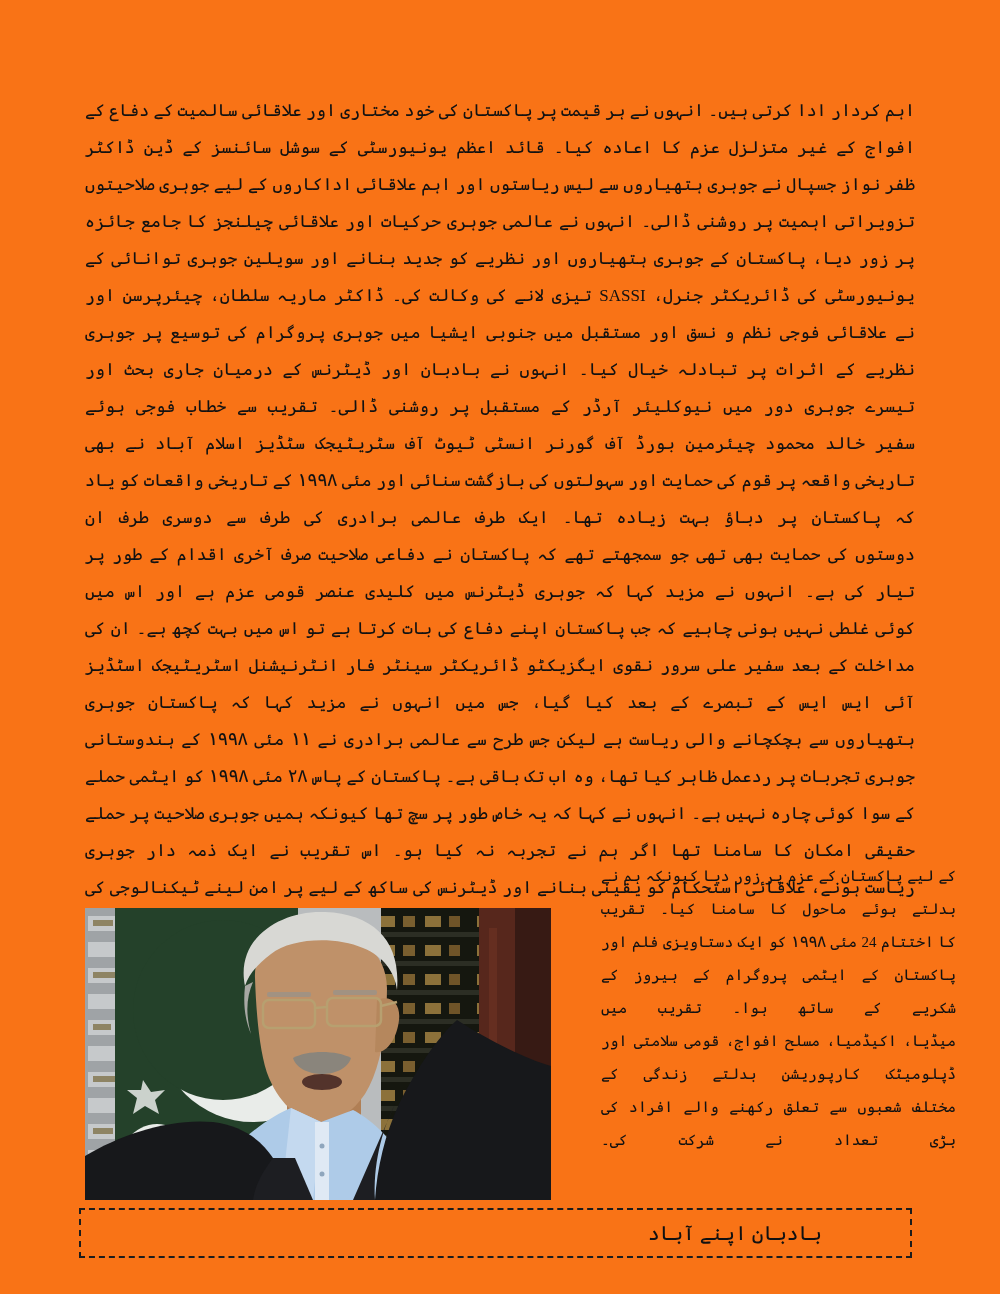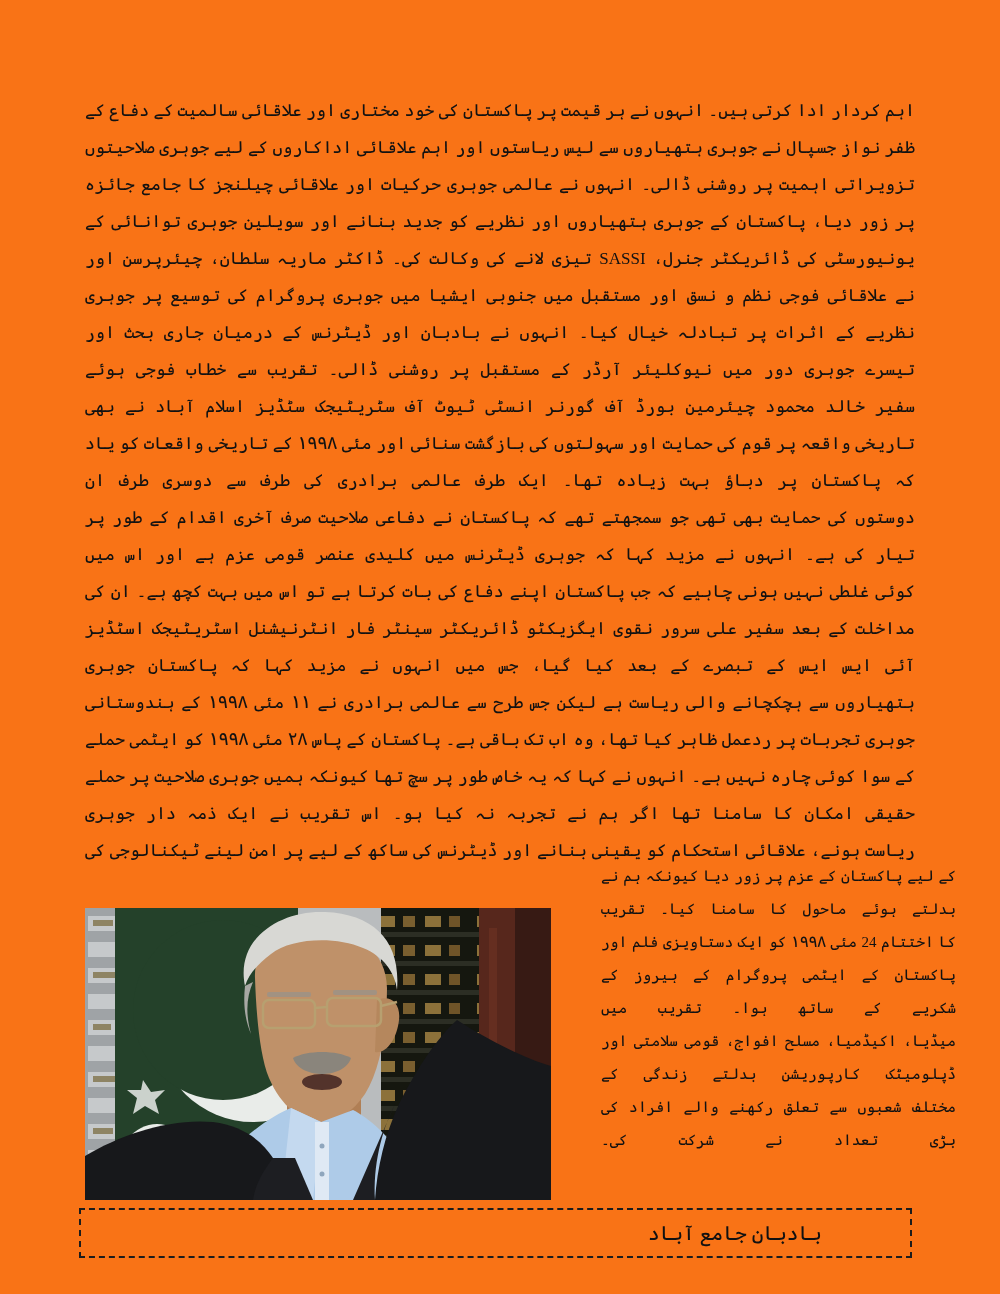--- a/index.html
+++ b/index.html
@@ -84,20 +84,21 @@
     direction: rtl;
   }
 </style>
 </head>
 <body>
 
 <div class="page">
 
   <div class="main-text">
       <div class="m-line">اہم کردار ادا کرتی ہیں۔ انہوں نے ہر قیمت پر پاکستان کی خود مختاری اور علاقائی سالمیت کے دفاع کے لیے مسلح</div>
+      <div class="m-line">افواج کے غیر متزلزل عزم کا اعادہ کیا۔ قائد اعظم یونیورسٹی کے سوشل سائنسز کے ڈین ڈاکٹر</div>
       <div class="m-line">ظفر نواز جسپال نے جوہری ہتھیاروں سے لیس ریاستوں اور اہم علاقائی اداکاروں کے لیے جوہری صلاحیتوں کی</div>
       <div class="m-line">تزویراتی اہمیت پر روشنی ڈالی۔ انہوں نے عالمی جوہری حرکیات اور علاقائی چیلنجز کا جامع جائزہ لینے</div>
       <div class="m-line">پر زور دیا، پاکستان کے جوہری ہتھیاروں اور نظریے کو جدید بنانے اور سویلین جوہری توانائی کے پروگرام میں</div>
       <div class="m-line">یونیورسٹی کی ڈائریکٹر جنرل، SASSI تیزی لانے کی وکالت کی۔ ڈاکٹر ماریہ سلطان، چیئرپرسن اور</div>
       <div class="m-line">نے علاقائی فوجی نظم و نسق اور مستقبل میں جنوبی ایشیا میں جوہری پروگرام کی توسیع پر جوہری پوزیشن اور</div>
       <div class="m-line">نظریے کے اثرات پر تبادلہ خیال کیا۔ انہوں نے بادبان اور ڈیٹرنس کے درمیان جاری بحث اور</div>
       <div class="m-line">تیسرے جوہری دور میں نیوکلیئر آرڈر کے مستقبل پر روشنی ڈالی۔ تقریب سے خطاب فوجی ہوئے</div>
       <div class="m-line">سفیر خالد محمود چیئرمین بورڈ آف گورنر انسٹی ٹیوٹ آف سٹریٹیجک سٹڈیز اسلام آباد نے بھی</div>
       <div class="m-line">تاریخی واقعہ پر قوم کی حمایت اور سہولتوں کی بازگشت سنائی اور مئی ۱۹۹۸ کے تاریخی واقعات کو یاد کرتے ہوئے کہا</div>
       <div class="m-line">کہ پاکستان پر دباؤ بہت زیادہ تھا۔ ایک طرف عالمی برادری کی طرف سے دوسری طرف ان</div>
@@ -204,16 +205,16 @@
       <div class="s-line">کا اختتام 24 مئی ۱۹۹۸ کو ایک دستاویزی فلم اور</div>
       <div class="s-line">پاکستان کے ایٹمی پروگرام کے ہیروز کے</div>
       <div class="s-line">شکریے کے ساتھ ہوا۔ تقریب میں</div>
       <div class="s-line">میڈیا، اکیڈمیا، مسلح افواج، قومی سلامتی اور</div>
       <div class="s-line">ڈپلومیٹک کارپوریشن بدلتے زندگی کے</div>
       <div class="s-line">مختلف شعبوں سے تعلق رکھنے والے افراد کی</div>
       <div class="s-line">بڑی تعداد نے شرکت کی۔</div>
     </div>
 
   <div class="byline-box">
-    <span class="byline-text">بادبان جامع آباد</span>
+    <span class="byline-text">بادبان اپنے آباد</span>
   </div>
 
 </div>
 
 </body></html>

